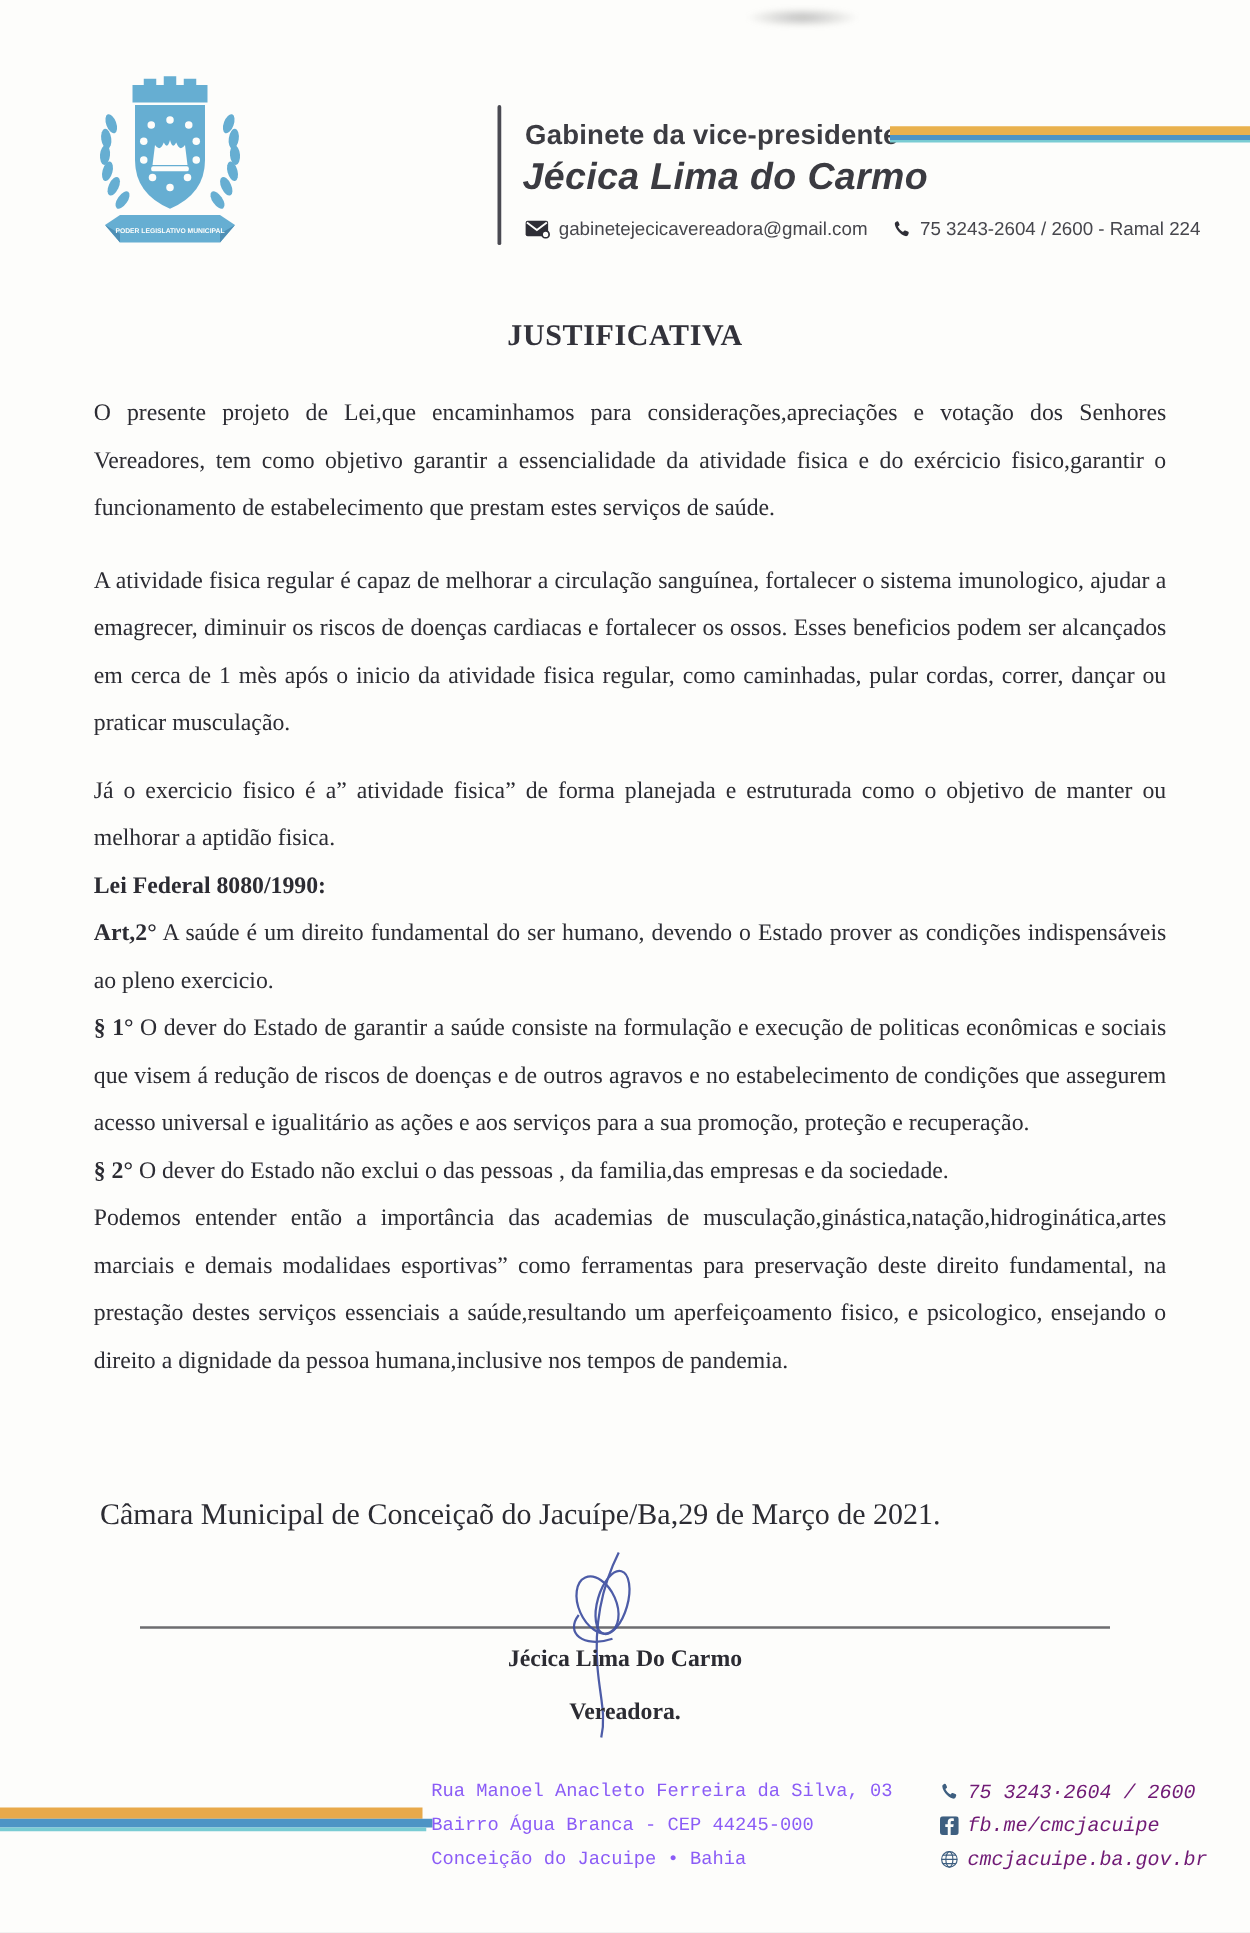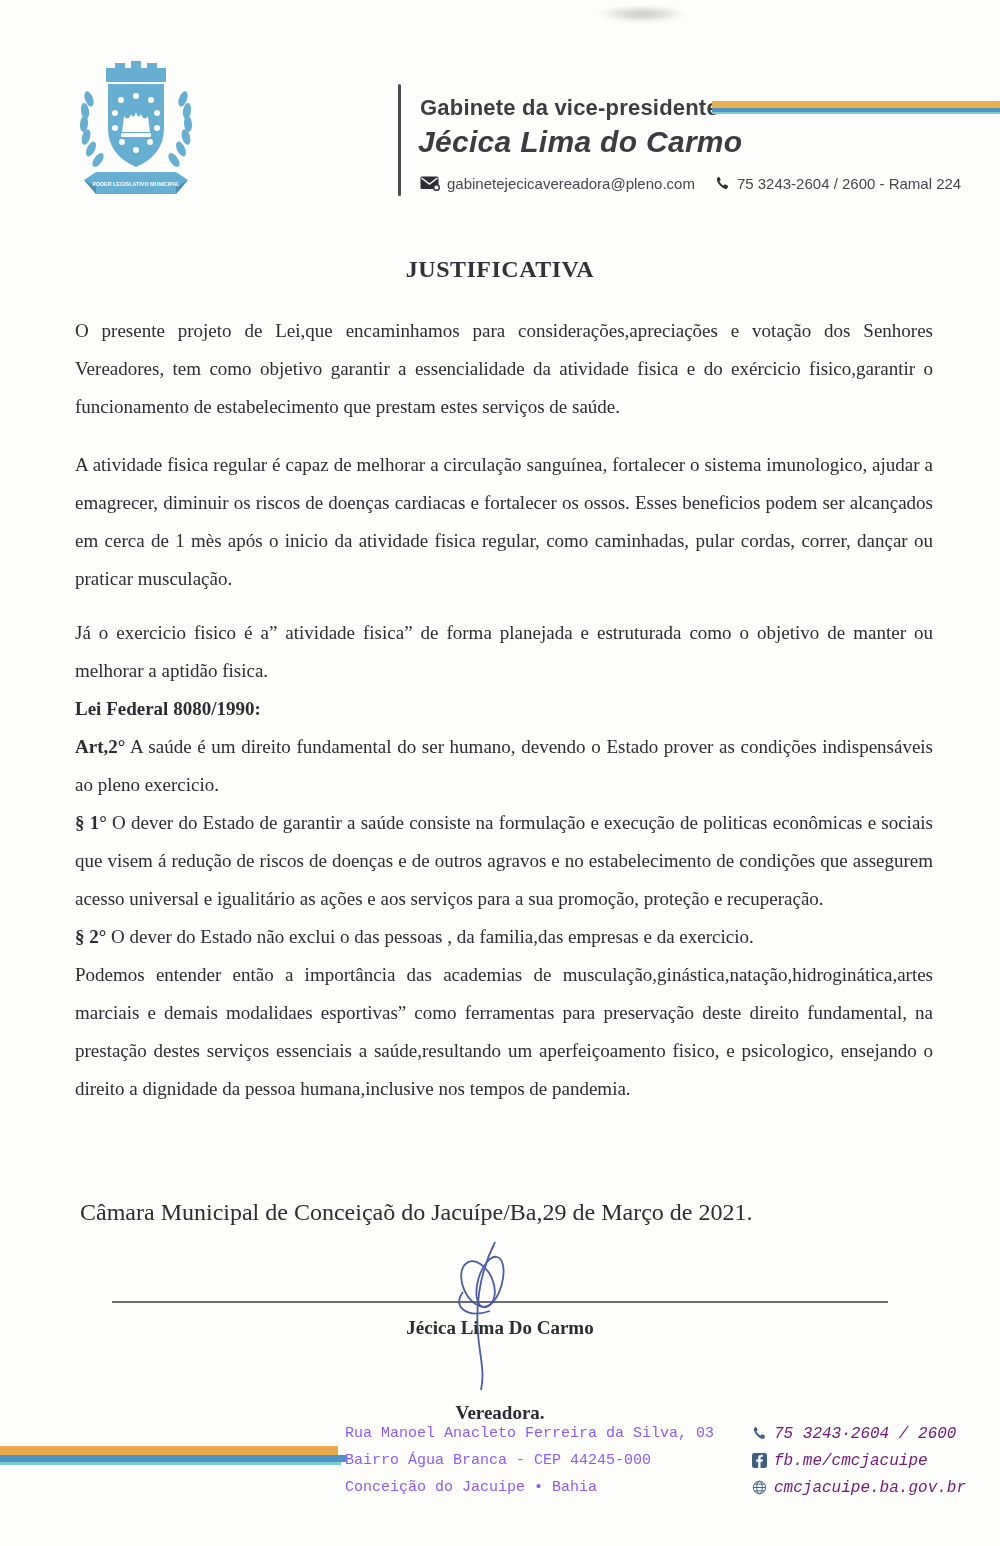--- a/index.html
+++ b/index.html
@@ -40,21 +40,21 @@
   .body-text p { margin:0; }
   .body-text .sp1 { margin-bottom:20px; }
   .body-text .sp2 { margin-bottom:16px; }
   .body-text b { font-weight:bold; }
   .date-line { position:absolute; left:80px; top:1199px; font-size:24px; color:#2c2c33; }
   
   .sig-rule { position:absolute; left:112px; top:1301px; width:776px; height:2px; background:#6d6d70; }
   .sig-scribble { position:absolute; left:432px; top:1240px; }
   .sig-name { position:absolute; left:0; top:1317px; width:1000px; text-align:center;
     font-size:19px; font-weight:bold; color:#2c2c33; }
-  .sig-role { position:absolute; left:0; top:1402px; width:1000px; text-align:center;
+  .sig-role { position:absolute; left:0; top:1359px; width:1000px; text-align:center;
     font-size:19px; font-weight:bold; color:#2c2c33; }
   
   .ftr-stripe { position:absolute; left:0; top:1446px; }
   .ftr-stripe .gold { height:9px; width:338px; background:#e8a94a; }
   .ftr-stripe .blue { height:7px; width:346px; background:#4d94c5; }
   .ftr-stripe .teal { height:3px; width:341px; background:#79ccd3; }
   .ftr-address { position:absolute; left:345px; top:1420px; font-family:"Liberation Mono", monospace;
     font-size:15px; line-height:27px; color:#8b5cf6; white-space:nowrap; }
   .ftr-contacts { position:absolute; left:752px; top:1420px; font-family:"Liberation Mono", monospace;
     font-size:16px; color:#701a75;font-style:italic; }
@@ -122,40 +122,40 @@
   <div class="vp-name">Jécica Lima do Carmo</div>
 
   <div class="contact-row">
     <span style="display:inline-flex;">
       <svg width="20" height="15" viewBox="0 0 20 15">
         <rect x="0.5" y="0.5" width="18" height="12.5" rx="1.6" fill="#2e2e36"></rect>
         <path d="M1.5 2 L9.5 8 L17.5 2" stroke="#fdfdfb" stroke-width="1.5" fill="none"></path>
         <circle cx="16.5" cy="11.5" r="2.8" fill="#fdfdfb" stroke="#2e2e36" stroke-width="1.4"></circle>
       </svg>
     </span>
-    <span>gabinetejecicavereadora@pleno.com</span>
+    <span>gabinetejecicavereadora@gmail.com</span>
     <span class="gap"></span>
     <span style="display:inline-flex;">
       <svg width="15" height="15" viewBox="0 0 16 16">
         <path d="M3.6 1.2 C2.5 1.6 1.8 2.4 2 3.6 C2.5 7.5 6.5 12.2 10.8 13.7 C12 14.1 13 13.5 13.4 12.4 L13.8 11.2 C14 10.6 13.7 10 13.1 9.8 L10.9 9 C10.4 8.8 9.8 9 9.5 9.5 L9 10.3 C7.2 9.3 5.5 7.5 4.6 5.6 L5.4 5 C5.9 4.7 6.1 4.1 5.9 3.6 L5.1 1.8 C4.9 1.2 4.2 1 3.6 1.2 Z" fill="#2e2e36"></path>
       </svg>
     </span>
     <span>75 3243-2604 / 2600 - Ramal 224</span>
   </div>
 
   <div class="doc-title">JUSTIFICATIVA</div>
 
   <div class="body-text">
     <p class="sp1">O presente projeto de Lei,que encaminhamos para considerações,apreciações e votação dos Senhores Vereadores, tem como objetivo garantir a essencialidade da atividade fisica e do exércicio fisico,garantir o funcionamento de estabelecimento que prestam estes serviços de saúde.</p>
     <p class="sp2">A atividade fisica regular é capaz de melhorar a circulação sanguínea, fortalecer o sistema imunologico, ajudar a emagrecer, diminuir os riscos de doenças cardiacas e fortalecer os ossos. Esses beneficios podem ser alcançados em cerca de 1 mès após o inicio da atividade fisica regular, como caminhadas, pular cordas, correr, dançar ou praticar musculação.</p>
     <p>Já o exercicio fisico é a” atividade fisica” de forma planejada e estruturada como o objetivo de manter ou melhorar a aptidão fisica.</p>
     <p><b>Lei Federal 8080/1990:</b></p>
     <p><b>Art,2°</b> <span>A saúde  é um direito fundamental do ser humano, devendo o Estado  prover as condições indispensáveis ao  pleno exercicio.</span></p>
     <p><b>§ 1°</b> <span>O dever do Estado de garantir a saúde consiste na formulação e execução de politicas econômicas e sociais  que visem á redução de riscos de doenças e de outros agravos e no estabelecimento de condições  que assegurem acesso universal e igualitário as ações e aos serviços para  a sua promoção, proteção e recuperação.</span></p>
-    <p><b>§ 2°</b> <span>O dever do Estado não exclui o das pessoas , da familia,das empresas e da exercicio.</span></p>
+    <p><b>§ 2°</b> <span>O dever do Estado não exclui o das pessoas , da familia,das empresas e da sociedade.</span></p>
     <p>Podemos entender então a importância das academias de musculação,ginástica,natação,hidroginática,artes marciais e demais modalidaes esportivas” como ferramentas para preservação deste direito fundamental, na prestação destes serviços essenciais a saúde,resultando um aperfeiçoamento fisico, e psicologico, ensejando o direito a dignidade da pessoa humana,inclusive nos tempos de pandemia.</p>
   </div>
 
   <div class="date-line">Câmara Municipal de Conceiçaõ do Jacuípe/Ba,29 de Março de 2021.</div>
 
   <div class="sig-rule"></div>
   <div class="sig-scribble">
     <svg width="110" height="152" viewBox="0 0 110 152">
       <g fill="none" stroke="#3e4fa0" stroke-width="1.8" opacity="0.92">
         <path d="M63 2 C50 28 43 58 46 94 C48 118 53 132 49 150"></path>

